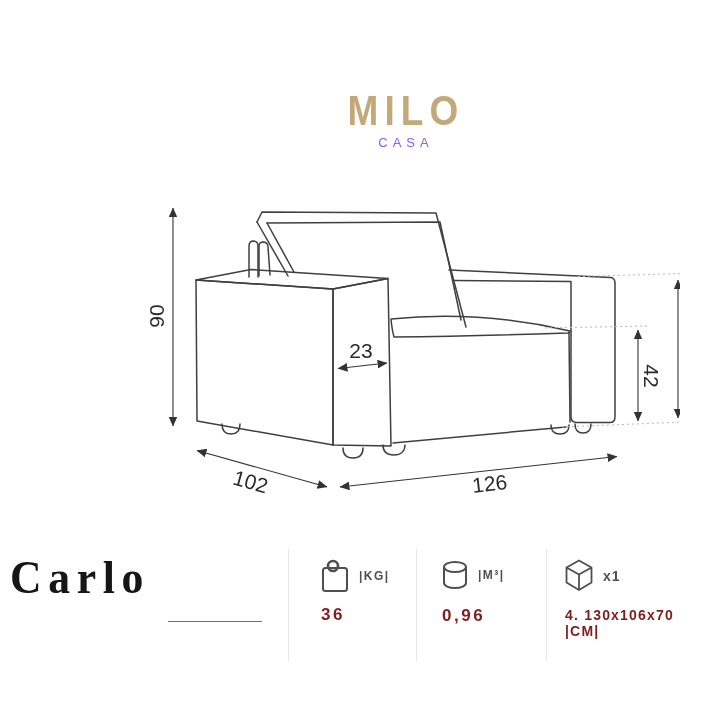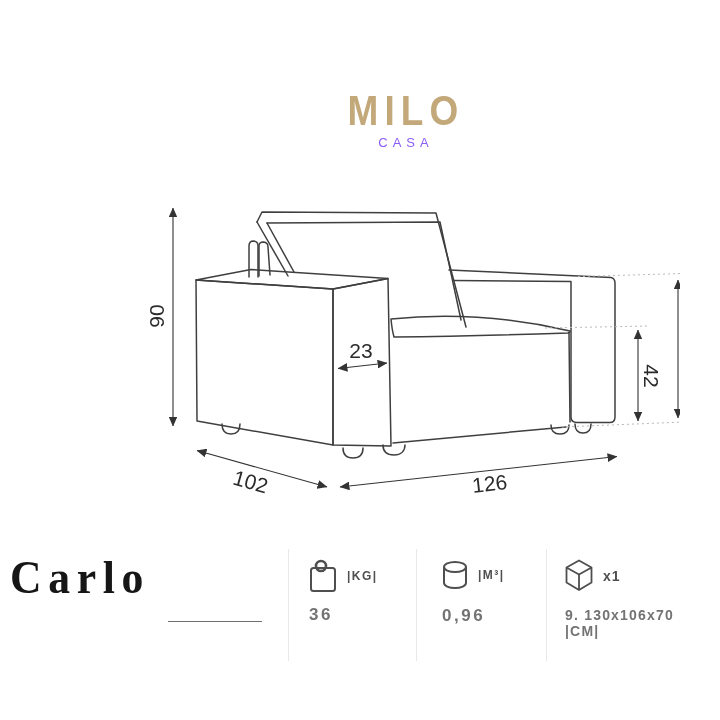--- a/index.html
+++ b/index.html
@@ -21,22 +21,22 @@
                 font-weight:bold;font-size:46px;letter-spacing:7px;color:#161616;
                 transform:scaleX(.95);transform-origin:left top;}
   .underline{position:absolute;left:168px;top:621px;width:94px;height:1px;background:#6f6f6f;}
   .col-div{position:absolute;top:549px;height:112px;width:1px;background:#e8e8e8;}
   .col-div.d1{left:288px;} .col-div.d2{left:416px;} .col-div.d3{left:546px;}
 
   .spec{position:absolute;color:#4f4f4f;}
   .spec .row{display:flex;align-items:center;}
   .spec .unit{font-size:12px;letter-spacing:1.5px;margin-left:10px;font-weight:bold;color:#4f4f4f;}
   .spec .count{font-size:14px;letter-spacing:1px;margin-left:10px;font-weight:bold;color:#4f4f4f;}
-  .spec .value{font-weight:bold;font-size:17px;letter-spacing:2.5px;color:#737373;}
-  .spec-weight{left:309px;top:558px;} .spec-weight .value{margin-top:12px;}
+  .spec .value{font-weight:bold;font-size:17px;letter-spacing:2.5px;color:#7f1d1d;}
+  .spec-weight{left:321px;top:558px;} .spec-weight .value{margin-top:12px;}
   .spec-volume{left:442px;top:560px;} .spec-volume .value{margin-top:16px;}
   .spec-package{left:565px;top:559px;} .spec-package .value{margin-top:15px;font-size:14px;letter-spacing:1.2px;}
 </style>
 </head>
 <body>
 
 <div class="page">
 
   <div class="logo">
     <div class="brand">MILO</div>
@@ -126,16 +126,16 @@
     <div class="value">0,96</div>
   </div>
 
   <div class="spec spec-package">
     <div class="row">
       <svg width="28" height="33" viewBox="0 0 28 33" fill="none" stroke="#4f4f4f" stroke-width="1.8" stroke-linejoin="round">
         <path d="M14,1.5 L26.5,8.5 L26.5,23.5 L14,31 L1.5,23.5 L1.5,8.5 Z M1.5,8.5 L14,15.5 L26.5,8.5 M14,15.5 L14,31"></path>
       </svg>
       <span class="count">x1</span>
     </div>
-    <div class="value">9. 130x106x70 |CM|</div>
+    <div class="value">4. 130x106x70 |CM|</div>
   </div>
 
 </div>
 
 </body></html>

